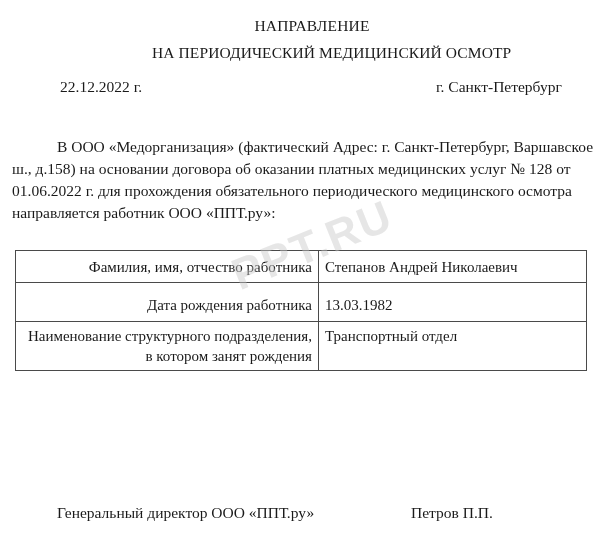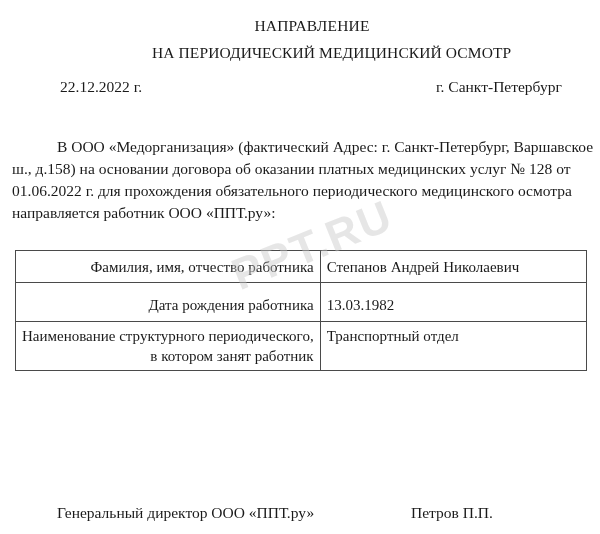--- a/index.html
+++ b/index.html
@@ -97,22 +97,22 @@
   <tr class="r2">
     <td class="c1 cell-lines">
       <span>Дата рождения работника</span>
     </td>
     <td class="cell-lines">
       <span>13.03.1982</span>
     </td>
   </tr>
   <tr class="r3">
     <td class="c1 cell-lines">
-      <span>Наименование структурного периодического,</span>
-      <span>в котором занят работник</span>
+      <span>Наименование структурного подразделения,</span>
+      <span>в котором занят рождения</span>
     </td>
     <td class="cell-lines">
       <span>Транспортный отдел</span>
     </td>
   </tr>
 </tbody>
   </table>
 
 <div class="watermark">PPT.RU</div>
 

